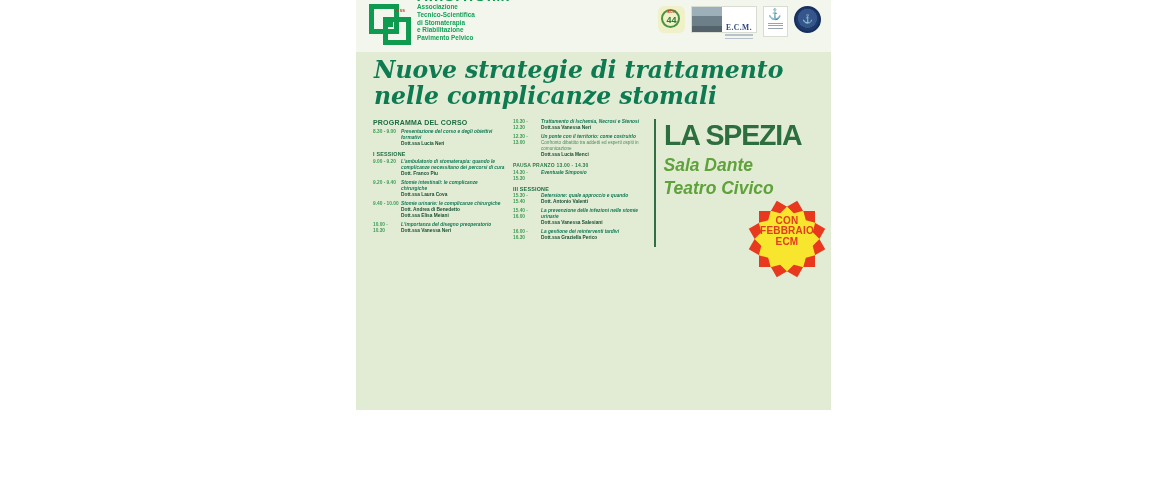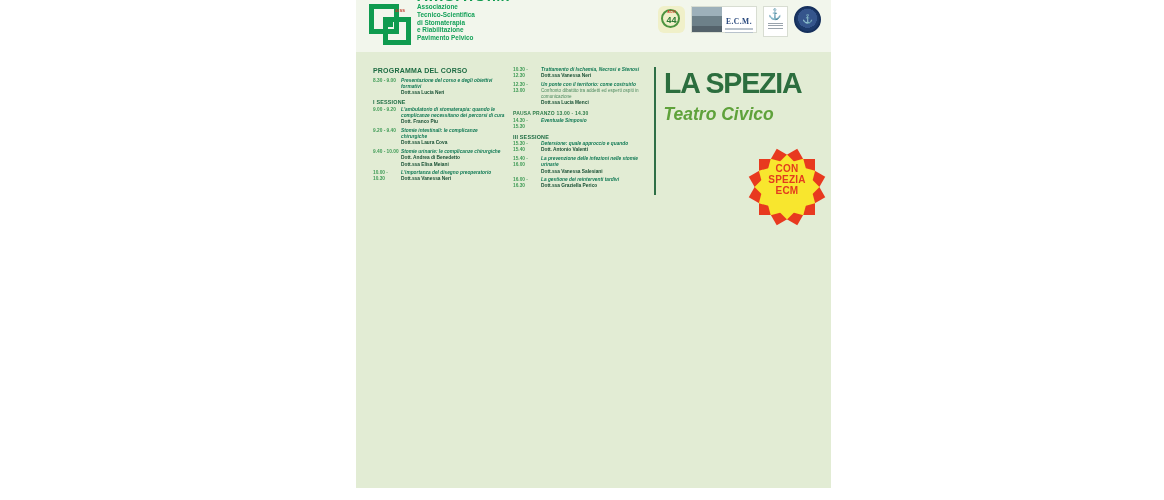--- a/index.html
+++ b/index.html
@@ -1,16 +1,16 @@
 <!DOCTYPE html>
 <html><head>
 <meta charset="utf-8">
 <style>
   html,body{margin:0;padding:0;background:#ffffff;}
-  .page{position:relative;width:1164px;height:488px;background:#ffffff;overflow:hidden;
+  .page{position:relative;width:1164px;height:410px;background:#ffffff;overflow:hidden;
         font-family:"Liberation Sans",sans-serif;border-radius:10px;}
   .poster{position:absolute;left:356px;top:0;width:475px;height:500px;overflow:hidden;background:#e2ecd4;}
 
   
   .hdr{position:relative;height:52px;background:#f2f6ec;display:flex;align-items:flex-start;padding:0 10px 0 12px;box-sizing:border-box;}
   .brand{display:flex;gap:7px;}
   .logo{position:relative;width:42px;height:46px;margin-top:3px;}
   .logo .sq1{position:absolute;left:1px;top:1px;width:20px;height:20px;border:5px solid #0f9b4f;}
   .logo .sq2{position:absolute;left:15px;top:14px;width:18px;height:18px;border:5px solid #0f9b4f;}
   .logo .sqf{position:absolute;left:15px;top:14px;width:10px;height:10px;background:#0f9b4f;}
@@ -20,21 +20,21 @@
   .orgline{font-size:6.4px;font-weight:bold;color:#15a159;line-height:1.22;}
   .badges{margin-left:auto;display:flex;gap:6px;margin-top:6px;align-items:flex-start;}
   .bdg{box-sizing:border-box;}
   .bdg-wreath{width:27px;height:27px;border-radius:6px;background:#f0f0c9;position:relative;text-align:center;}
   .bdg-wreath .ring{position:absolute;left:3px;top:3px;width:19px;height:19px;border:2px solid #4d9440;border-radius:50%;box-sizing:border-box;}
   .bdg-wreath .acse{position:absolute;left:0;right:0;top:4px;font-size:3.5px;color:#cf3b26;font-weight:bold;}
   .bdg-wreath .n44{position:absolute;left:0;right:0;top:9px;font-size:9px;font-weight:900;color:#2c7a35;}
   .bdg-ecm{width:66px;height:27px;background:#ffffff;display:flex;border:1px solid #d8ddd2;}
   .bdg-ecm .town{width:30px;height:100%;background:
       linear-gradient(180deg,#9db0ba 0 35%,#6d8089 35% 75%,#54626b 75%);}
-  .bdg-ecm .etxt{flex:1;text-align:center;padding-top:10px;}
+  .bdg-ecm .etxt{flex:1;text-align:center;padding-top:16px;}
   .bdg-ecm .elabel{font-family:"Liberation Serif",serif;font-size:7.5px;font-weight:bold;color:#27477c;letter-spacing:.5px;}
   .bdg-ecm .eline{height:1.5px;background:#b8c2cc;margin:2px 3px 0 3px;}
   .bdg-anchor{width:25px;height:31px;background:#ffffff;border:1px solid #d8ddd2;text-align:center;}
   .bdg-anchor .ank{font-size:11px;line-height:14px;color:#233a55;}
   .bdg-anchor .aline{height:1.2px;background:#9aa4ad;margin:1.5px 4px 0 4px;}
   .bdg-seal{width:27px;height:27px;border-radius:50%;background:radial-gradient(circle at 50% 45%,#35558c 0 55%,#1d3a6b 56%);
             border:2px solid #16305c;box-sizing:border-box;text-align:center;}
   .bdg-seal .sank{font-size:9px;line-height:22px;color:#b9c6de;}
 
   
@@ -175,20 +175,24 @@
           <div class="aline"></div>
         </div>
         <div class="bdg bdg-seal">
           <div class="sank">⚓</div>
         </div>
       </div>
     </div>
 
 
     <div class="lower">
+      <div class="subtitle">
+        <div>Nuove strategie di trattamento</div>
+        <div>nelle complicanze stomali</div>
+      </div>
       <div class="columns">
         <div class="col-left">
           <div class="prog-head">PROGRAMMA DEL CORSO</div>
           <div id="prog-left">
               <div class="prog-item">
                 <span class="prog-time">8.30 - 9.00</span>
                 <div class="prog-text">
                   <div class="prog-title">Presentazione del corso e degli obiettivi formativi</div>
                   <div class="prog-speaker">Dott.ssa Lucia Neri</div>
                 </div>
@@ -270,33 +274,34 @@
                   <div class="prog-title">La gestione dei reinterventi tardivi</div>
                   <div class="prog-speaker">Dott.ssa Graziella Perico</div>
                 </div>
               </div>
             </div>
         </div>
         <div class="divider"></div>
         <div class="col-right">
           <div class="ev-city">LA SPEZIA</div>
           <div class="ev-venue">
+            <div>Sala Dante</div>
             <div>Teatro Civico</div>
           </div>
 
           <div class="star">
             <i class="r rot0"></i>
             <i class="r rot30"></i>
             <i class="r rot60"></i>
             <i class="y rot15"></i>
             <i class="y rot45"></i>
             <i class="y rot75"></i>
             <div class="star-text" id="star-text">
                 <div>CON</div>
-                <div>SPEZIA</div>
+                <div>FEBBRAIO</div>
                 <div>ECM</div>
               </div>
           </div>
         </div>
       </div>
     </div>
 
   </div>
 </div>
 

